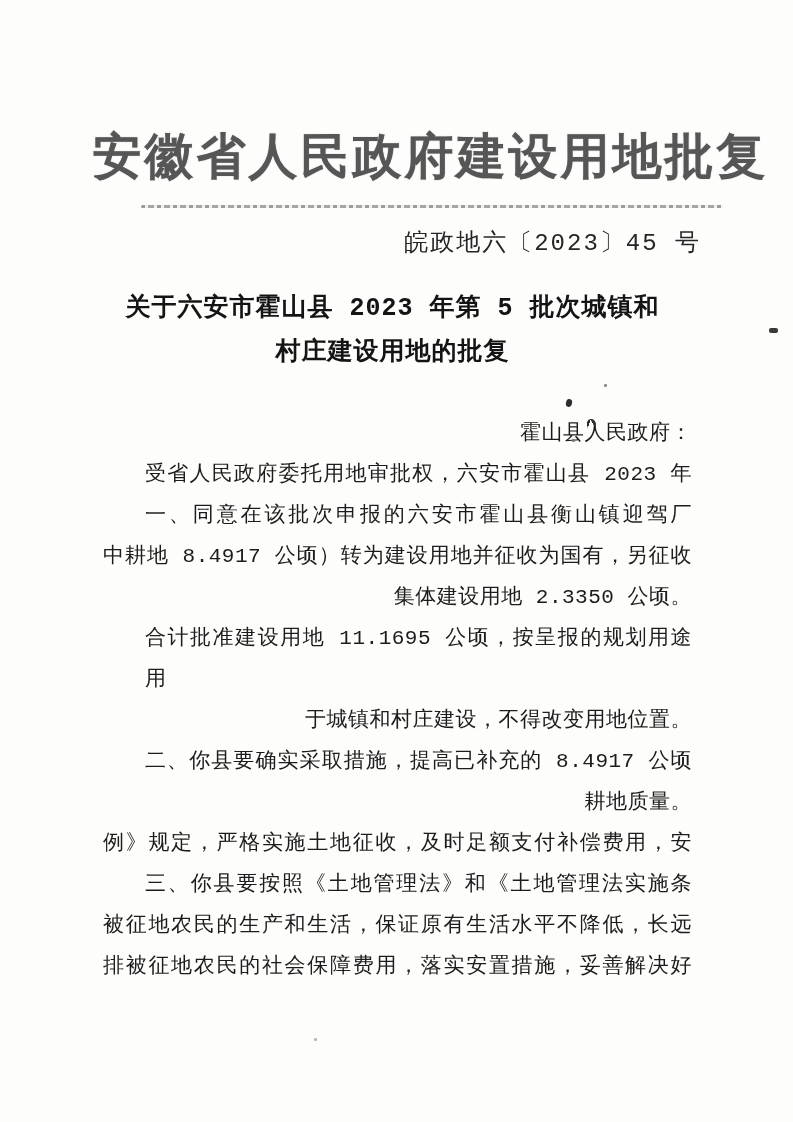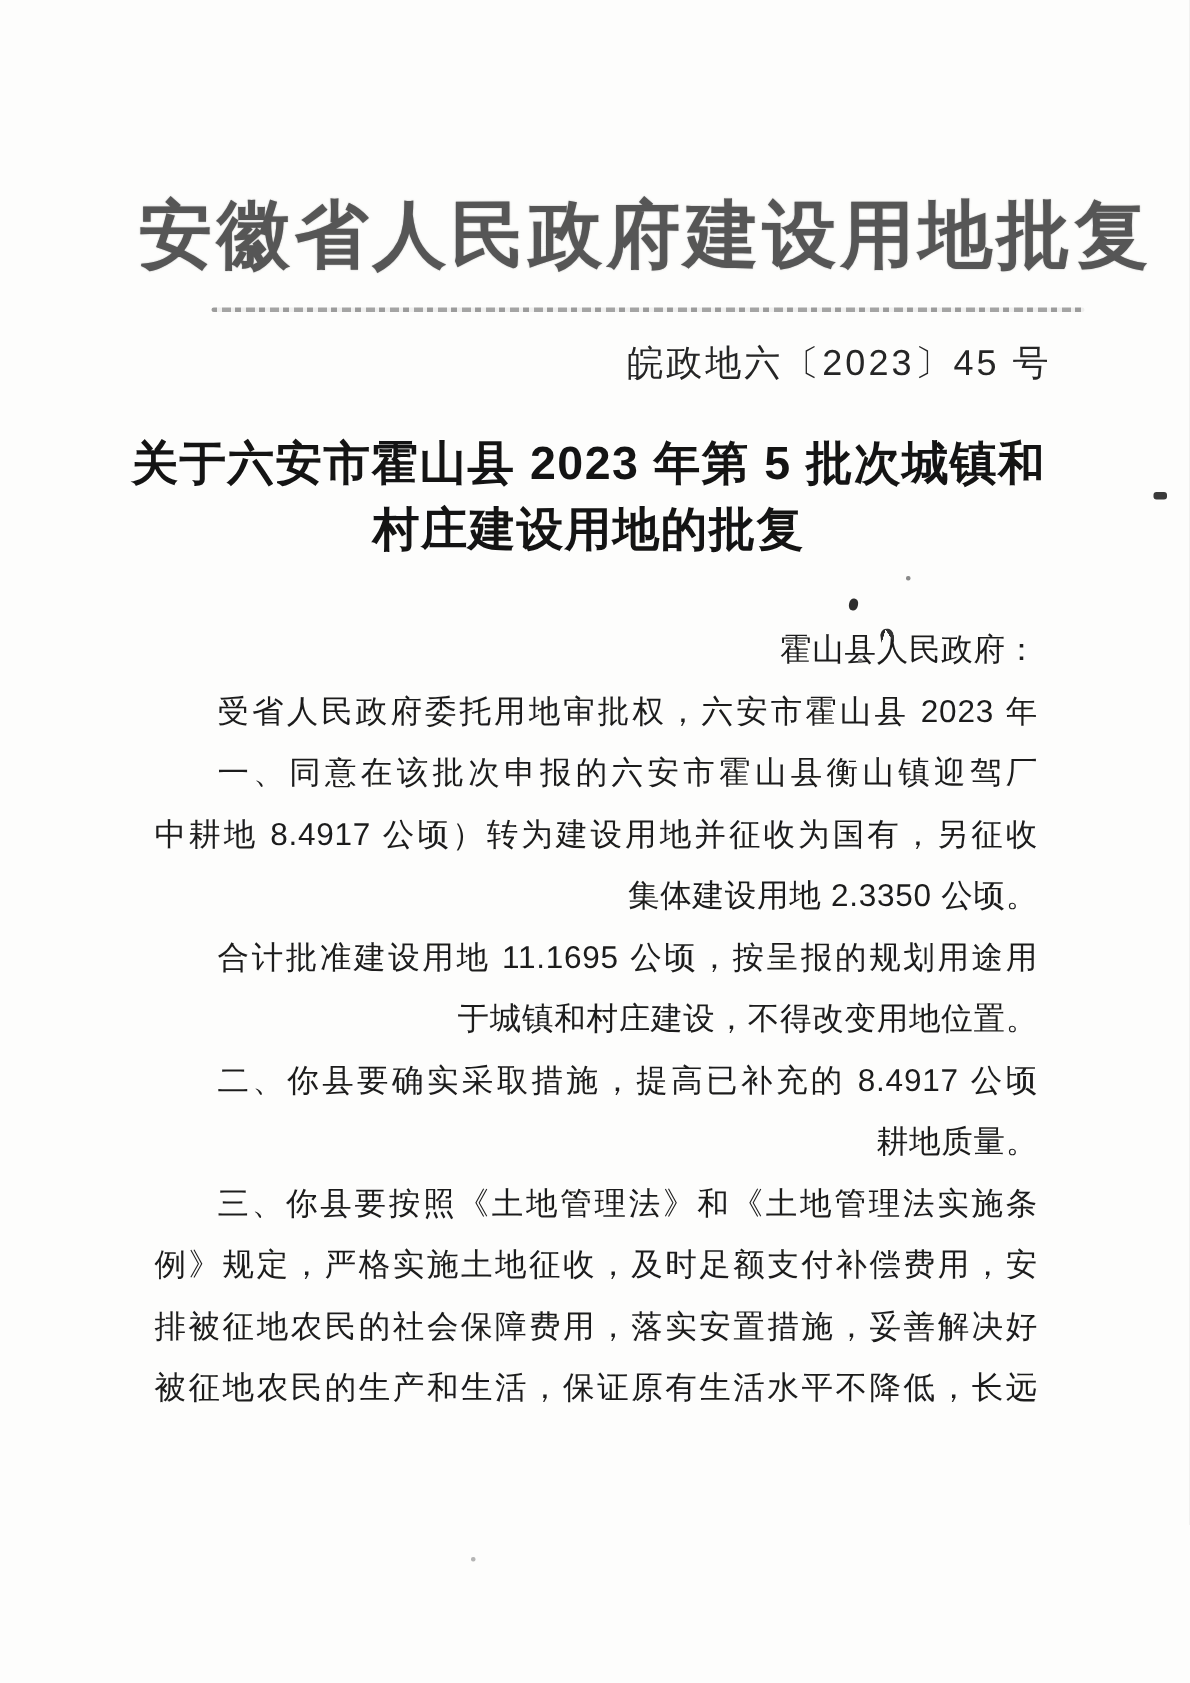--- a/index.html
+++ b/index.html
@@ -1,21 +1,21 @@
 <!DOCTYPE html>
 <html><head>
 <meta charset="utf-8">
 <style>
   html,body{margin:0;padding:0;background:#e8e8e8;}
   .page{
     position:relative;
     width:793px;height:1122px;
     margin:0 auto;
     background:#fdfdfc;
-    font-family:Liberation Sans, sans-serif;
+    font-family:Liberation Mono, monospace;
     color:#1c1c1c;
     overflow:hidden;
   }
   
   .masthead{
     position:absolute;top:124px;left:68px;right:0;
     text-align:center;
     font-size:49px;
     letter-spacing:3px;
     color:#565656;
@@ -39,21 +39,21 @@
     position:absolute;top:226px;right:92px;
     font-size:24px;
     letter-spacing:2px;
     color:#262626;
     white-space:nowrap;
     margin-left:12px;
   }
   .doc-title{
     position:absolute;top:287px;left:0;right:8px;
     text-align:center;
-    font-size:31px;
+    font-size:25px;
     font-weight:bold;
     line-height:44px;
     letter-spacing:1px;
     color:#141414;
   }
   .doc-body{
     position:absolute;top:413px;left:103px;width:589px;
     font-size:21px;
     line-height:41px;
     letter-spacing:.5px;
@@ -93,24 +93,24 @@
   <div class="doc-body">
     <div class="line">霍山县人民政府：</div>
     <div class="line indent justify">受省人民政府委托用地审批权，六安市霍山县 2023 年</div>
     <div class="line indent justify">一、同意在该批次申报的六安市霍山县衡山镇迎驾厂</div>
     <div class="line justify">中耕地 8.4917 公顷）转为建设用地并征收为国有，另征收</div>
     <div class="line">集体建设用地 2.3350 公顷。</div>
     <div class="line indent justify">合计批准建设用地 11.1695 公顷，按呈报的规划用途用</div>
     <div class="line">于城镇和村庄建设，不得改变用地位置。</div>
     <div class="line indent justify">二、你县要确实采取措施，提高已补充的 8.4917 公顷</div>
     <div class="line">耕地质量。</div>
+    <div class="line justify">例》规定，严格实施土地征收，及时足额支付补偿费用，安</div>
     <div class="line indent justify">三、你县要按照《土地管理法》和《土地管理法实施条</div>
-    <div class="line justify">例》规定，严格实施土地征收，及时足额支付补偿费用，安</div>
+    <div class="line justify">被征地农民的生产和生活，保证原有生活水平不降低，长远</div>
     <div class="line justify">排被征地农民的社会保障费用，落实安置措施，妥善解决好</div>
-    <div class="line justify">被征地农民的生产和生活，保证原有生活水平不降低，长远</div>
   </div>
 
   <div class="speck s1"></div>
   <div class="speck s2"></div>
   <div class="speck s3"></div>
   <div class="speck s4"></div>
   <div class="speck s5"></div>
   <div class="speck s6"></div>
 
 </div>

